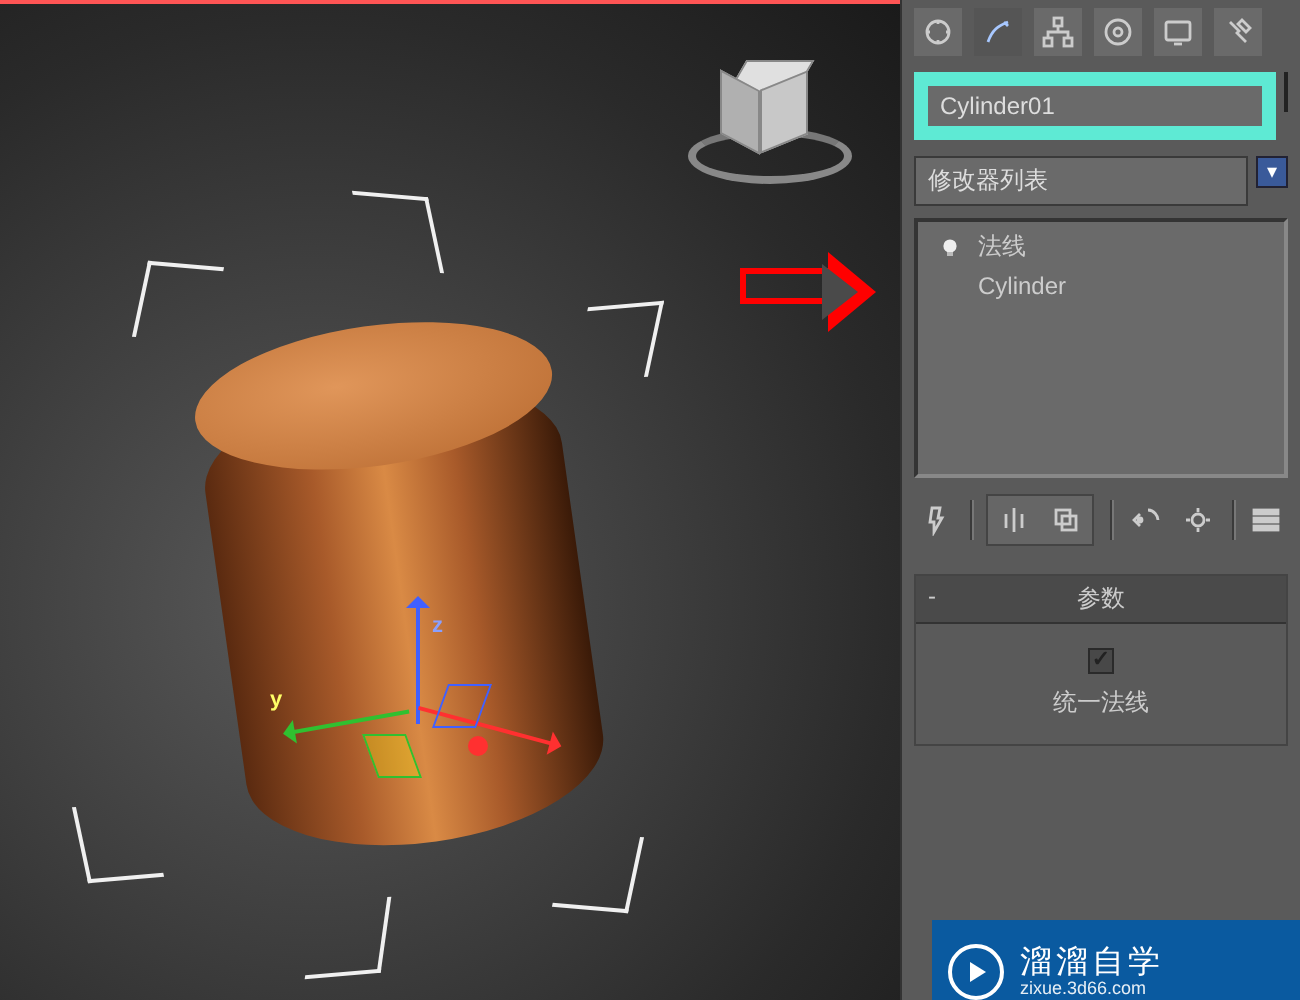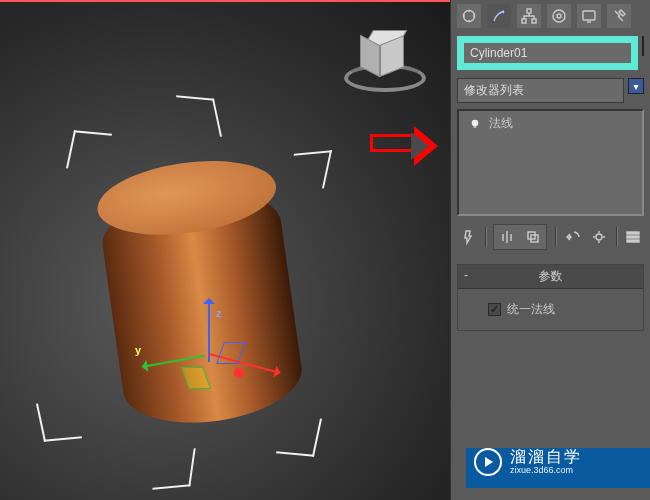--- a/index.html
+++ b/index.html
@@ -217,21 +217,21 @@
     background:#3a5a9a;
     border:1px solid #223;
     display:flex; align-items:center; justify-content:center;
     color:#fff;
     font-size:10px;
   }
   .stack {
     margin: 2px 6px;
     border: 2px inset #888;
     background: #6a6a6a;
-    height: 107px;
+    height: 130px;
     padding: 2px 0;
   }
   .stack-item {
     display: flex;
     align-items: center;
     gap: 8px;
     padding: 2px 10px;
     color: #ccc;
   }
   .stack-item.sel .label {  }
@@ -276,45 +276,46 @@
   }
   .rollout-body {
     padding: 8px 30px;
   }
   .check-row {
     display: flex;
     align-items: center;
     gap: 6px;
     padding: 4px 0;
     color: #ccc;
+    flex-direction: column;
   }
   .checkbox {
     width: 13px; height: 13px;
     background: #484848;
     border: 1px solid #2a2a2a;
     display:flex; align-items:center; justify-content:center;
   }
   .checkbox.checked::after {
     content: '✓';
     color: #222;
     font-size: 11px;
     line-height: 1;
     font-weight: bold;
   }
   
   .watermark {
     position: absolute;
     right: 0;
-    bottom: 12px;
+    bottom: 0;
     width: 184px;
     height: 40px;
     background: #0a5aa0;
     color: #fff;
     display: flex;
-    align-items: flex-start;
+    align-items: flex-end;
     padding: 0 8px;
     gap: 8px;
   }
   .watermark .logo-circle {
     width: 28px; height:28px;
     border: 2px solid #fff;
     border-radius: 50%;
     display:flex;align-items:center;justify-content:center;
     font-size: 14px;
   }
@@ -420,20 +421,24 @@
 
   <div class="stack">
     <div class="stack-item sel">
       <span class="bulb">
         <svg width="12" height="12" viewBox="0 0 12 12">
             <circle cx="6" cy="5" r="3.3" fill="#eee"></circle>
             <rect x="4.5" y="8" width="3" height="2" fill="#bbb"></rect>
           </svg>
       </span>
       <span class="label">法线</span>
+    </div>
+    <div class="stack-item">
+      <span class="bulb" style="visibility:hidden"></span>
+      <span class="label">Cylinder</span>
     </div>
   </div>
 
   <div class="stack-toolbar">
     <div class="st-btn">
       <svg width="16" height="16" viewBox="0 0 16 16" fill="none" stroke="#ccc" stroke-width="1.4">
           <path d="M6 2h4l-1 5h2l-4 7v-5H5z"></path>
         </svg>
     </div>
     <div class="st-sep"></div>

